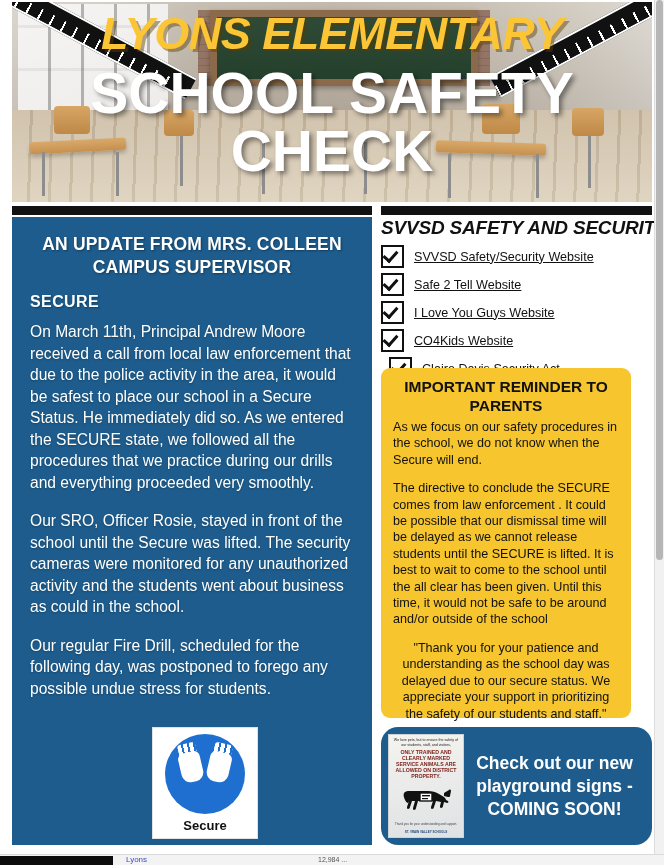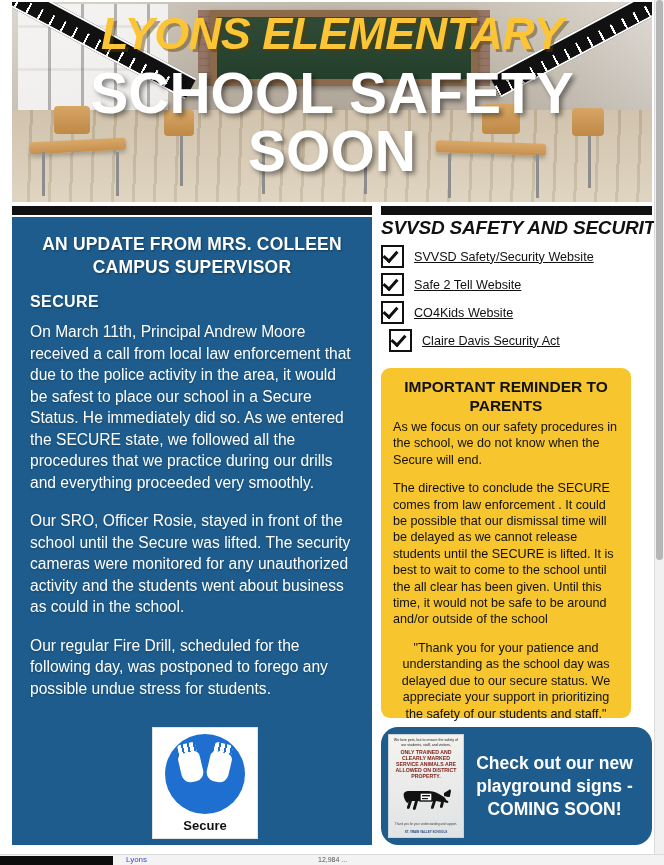--- a/index.html
+++ b/index.html
@@ -436,21 +436,21 @@
       <div class="deskleg" style="left:250px;top:140px; height:52px;"></div>
       <div class="deskleg" style="left:352px;top:140px; height:52px;"></div>
     </div>
 
     <div class="ruler tl"></div>
     <div class="ruler tr"></div>
 
     <div class="banner-title-1">LYONS ELEMENTARY</div>
     <div class="banner-title-2">
       <span class="l2">SCHOOL SAFETY</span>
-      <span class="l2">SOON</span>
+      <span class="l2">CHECK</span>
     </div>
   </div>
 
   <div class="divbar left"></div>
   <div class="divbar right"></div>
 
   <div class="bluepanel">
     <div class="update-title">AN UPDATE FROM MRS. COLLEEN CAMPUS SUPERVISOR</div>
     <div class="secure-head">SECURE</div>
     <p class="bp">On March 11th, Principal Andrew Moore received a call from local law enforcement that due to the police activity in the area, it would be safest to place our school in a Secure Status. He immediately did so. As we entered the SECURE state, we followed all the procedures that we practice during our drills and everything proceeded very smoothly.</p>
@@ -469,20 +469,24 @@
   <div class="rightcol">
     <div class="svvsd-title">SVVSD SAFETY AND SECURITY</div>
 
     <div class="checkrow">
       <span class="cbox"></span>
       <a class="clink" href="#">SVVSD Safety/Security Website</a>
     </div>
     <div class="checkrow">
       <span class="cbox"></span>
       <a class="clink" href="#">Safe 2 Tell Website</a>
+    </div>
+    <div class="checkrow">
+      <span class="cbox"></span>
+      <a class="clink" href="#">I Love You Guys Website</a>
     </div>
     <div class="checkrow">
       <span class="cbox"></span>
       <a class="clink" href="#">CO4Kids Website</a>
     </div>
     <div class="checkrow indent">
       <span class="cbox"></span>
       <a class="clink" href="#">Claire Davis Security Act</a>
     </div>
   </div>

